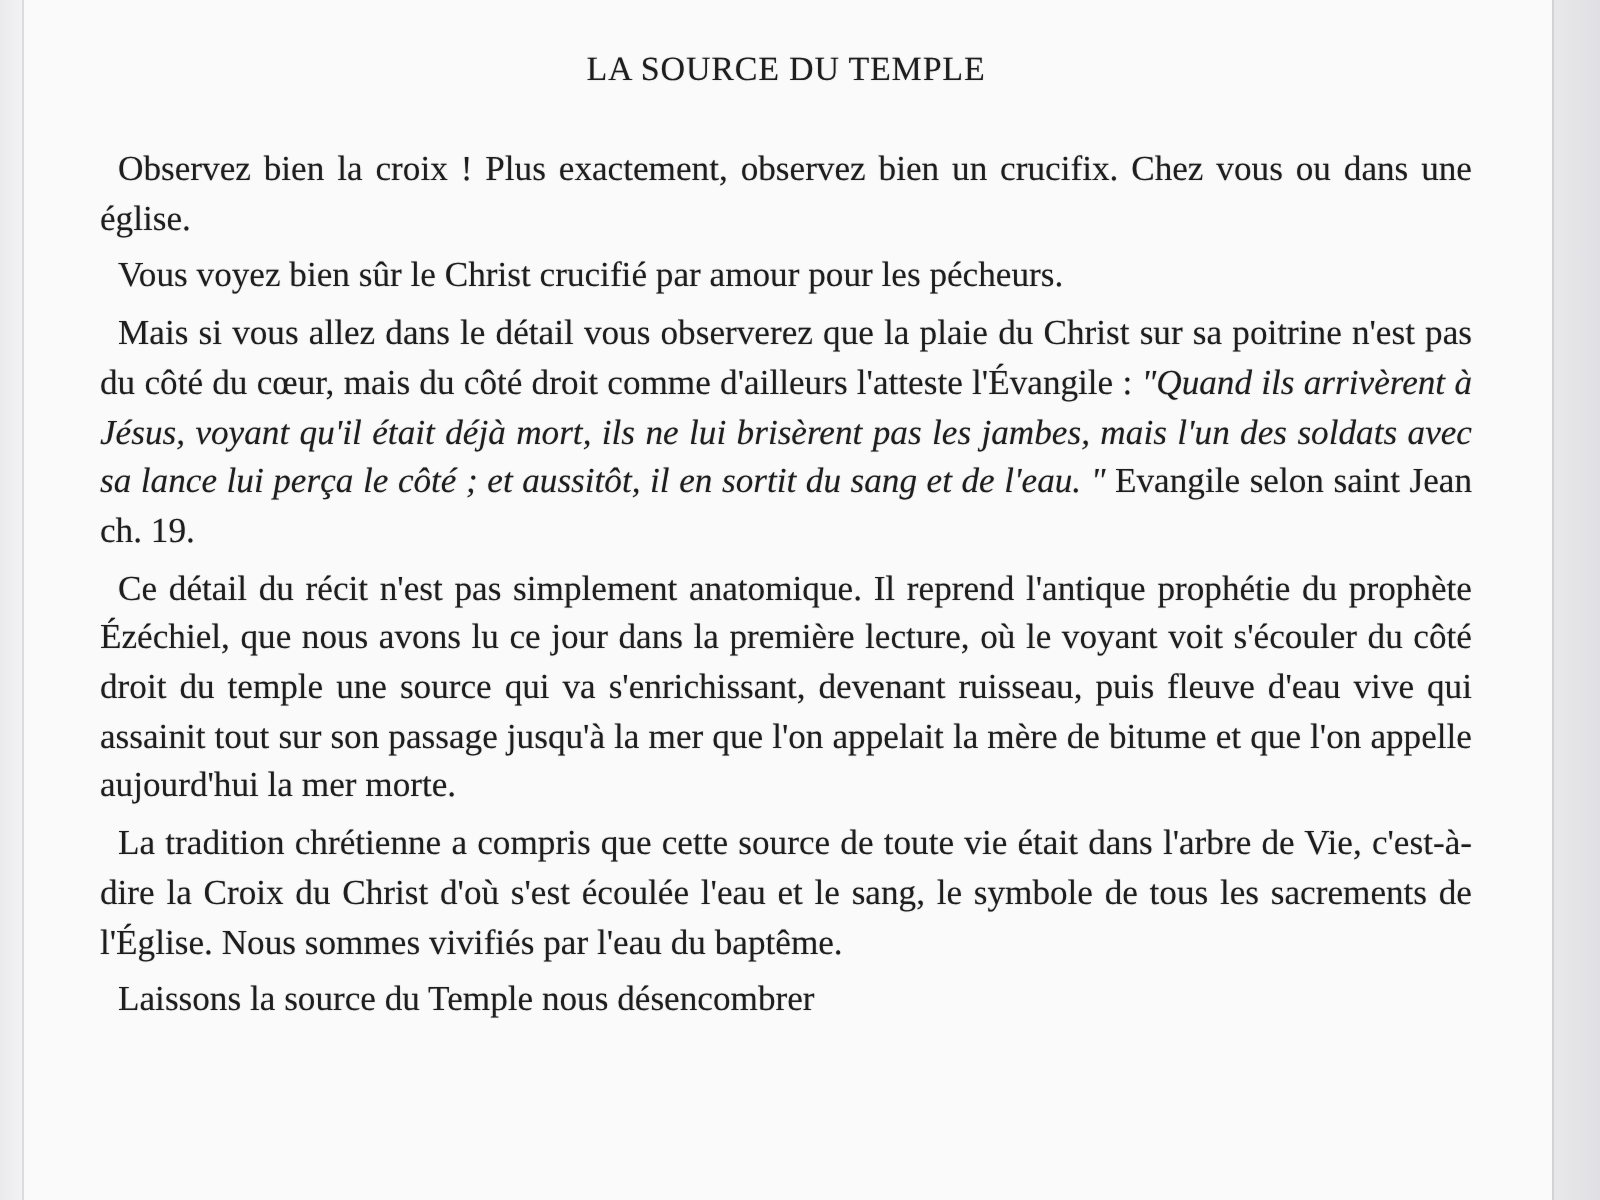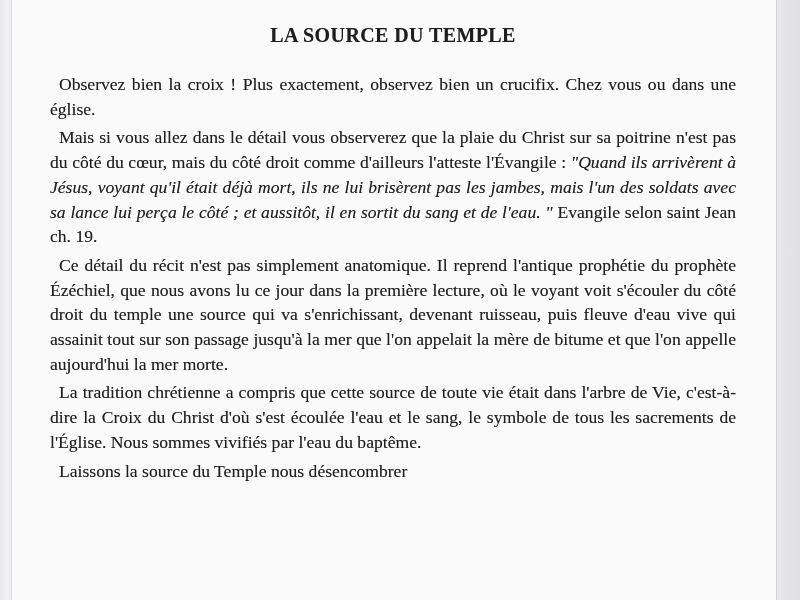--- a/index.html
+++ b/index.html
@@ -32,22 +32,22 @@
     border-left: 1px solid #d3d3d7;
   }
   .page {
     position: absolute;
     left: 12px; right: 24px; top: 0; bottom: 0;
     padding: 21px 36px 0 34px;
     overflow: hidden;
   }
   .title {
     font-family: "Liberation Serif", serif;
-    font-weight: bold;
-    font-size: 20px;
+    font-weight: normal;
+    font-size: 17px;
     line-height: 28px;
     letter-spacing: 0.4px;
     text-align: center;
     margin: 0 0 23px 0;
     color: var(--ink, #1e1e1e);
     text-shadow: 0 0 0.6px rgba(30,30,30,0.45);
   }
   .body-text {
     font-family: "Liberation Serif", serif;
     font-size: 17.6px;
@@ -67,19 +67,20 @@
 </head>
 <body>
 
 <div class="stage">
   <div class="edge-left"></div>
   <div class="edge-right"></div>
   <div class="page">
     <h1 class="title">LA SOURCE DU TEMPLE</h1>
     <div class="body-text">
         <p><span>Observez bien la croix&nbsp;!  Plus exactement, observez bien un crucifix. Chez vous ou dans une église.</span></p>
+        <p><span>Vous voyez bien sûr le Christ crucifié par amour pour les pécheurs.</span></p>
         <p><span>Mais si vous allez dans le détail vous observerez que la plaie du Christ sur sa poitrine n'est pas du côté du cœur, mais du côté droit comme d'ailleurs l'atteste l'Évangile&nbsp;: </span><span class="italic">"Quand ils arrivèrent à Jésus, voyant qu'il était déjà mort, ils ne lui brisèrent pas les jambes, mais l'un des soldats avec sa lance lui perça le côté&nbsp;; et aussitôt, il en sortit du sang et de l'eau. " </span><span>Evangile selon saint Jean ch. 19.</span></p>
         <p><span>Ce détail du récit n'est pas simplement anatomique. Il reprend l'antique prophétie du prophète Ézéchiel, que nous avons lu ce jour dans la première lecture, où le voyant voit s'écouler du côté droit du temple une source qui va s'enrichissant, devenant ruisseau, puis fleuve d'eau vive qui assainit tout sur son passage jusqu'à la mer que l'on appelait la mère de bitume et que l'on appelle aujourd'hui la mer morte.</span></p>
         <p><span>La tradition chrétienne a compris que cette source de toute vie était dans l'arbre de Vie, c'est-à-dire la Croix du Christ d'où s'est écoulée l'eau et le sang, le symbole de tous les sacrements de l'Église. Nous sommes vivifiés par l'eau du baptême.</span></p>
         <p><span>Laissons la source du Temple nous désencombrer</span></p>
       </div>
   </div>
 </div>
 
 </body></html>

